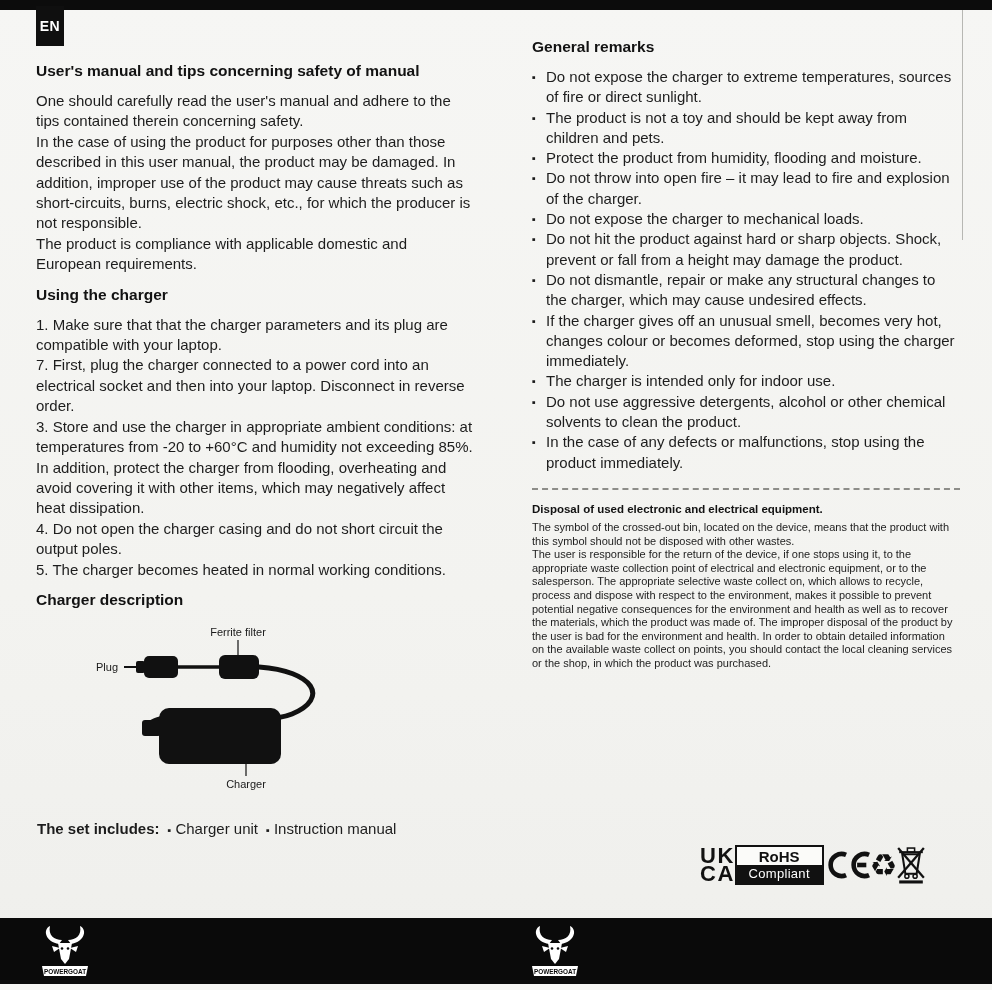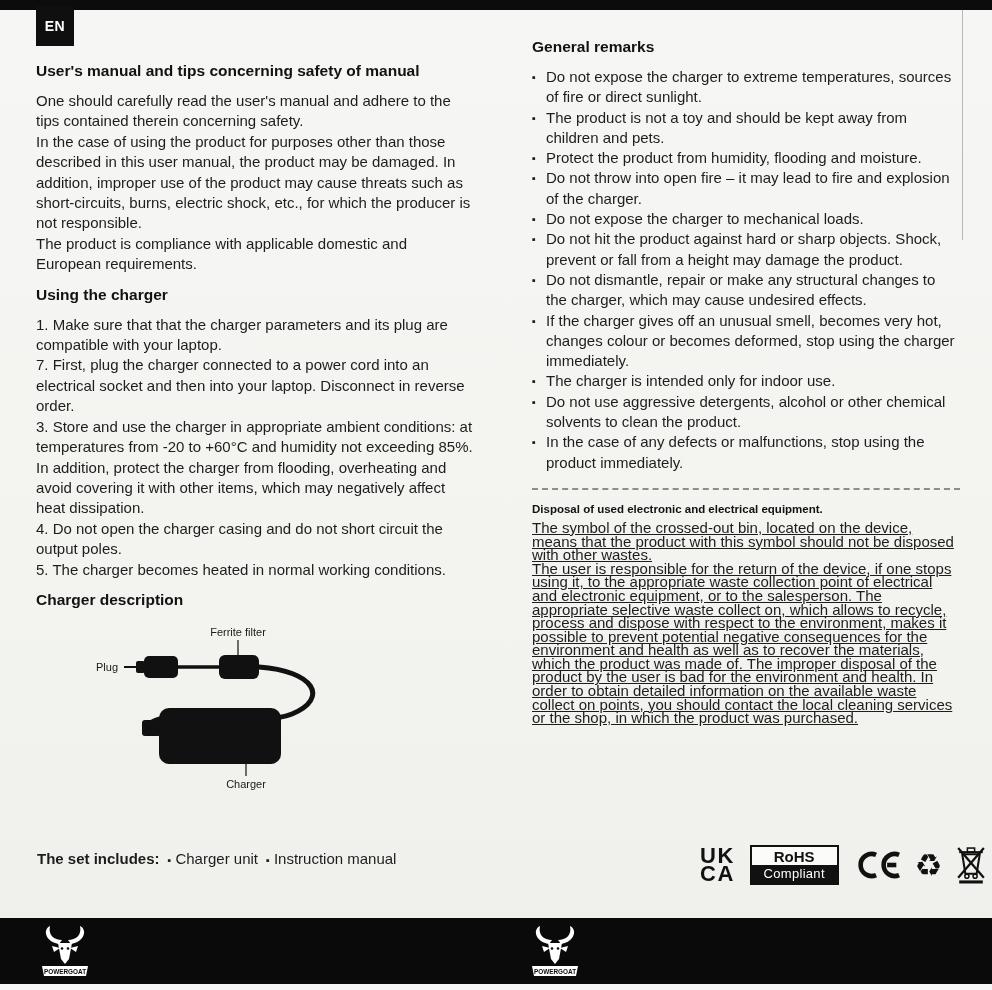--- a/index.html
+++ b/index.html
@@ -5,41 +5,41 @@
   * { margin:0; padding:0; box-sizing:border-box; }
   html,body { width:992px; height:990px; }
   body {
     font-family:"Liberation Sans","DejaVu Sans",sans-serif;
     background:#f4f4f2; color:#1d1d1d; position:relative; overflow:hidden;
   }
   .page { position:absolute; inset:0; background:linear-gradient(180deg,#f6f6f4 0%,#f3f3f0 60%,#efefec 100%); }
   .topbar { position:absolute; top:0; left:0; width:100%; height:10px; background:#0c0c0c; }
   .crease { position:absolute; top:10px; left:962px; width:1px; height:230px; background:#b7b7b3; }
   .lang-badge {
-    position:absolute; top:6px; left:36px; width:38px; height:40px; background:#0f0f0f;
+    position:absolute; top:6px; left:36px; width:28px; height:40px; background:#0f0f0f;
     color:#fff; font-weight:bold; font-size:14px; display:flex; align-items:center; justify-content:center;
     letter-spacing:.5px;
   }
   .col-left  { position:absolute; left:36px;  top:62px; width:438px; }
   .col-right { position:absolute; left:532px; top:38px; width:428px; }
   h2 { font-size:15.5px; font-weight:bold; color:#121212; margin:0 0 11px; }
   .sec { margin-top:11px; }
   .body { font-size:15px; line-height:20.4px; white-space:pre-line; }
   .steps p { font-size:15px; line-height:20.4px; }
   ul.remarks { list-style:none; }
   ul.remarks li { position:relative; padding-left:14px; font-size:15px; line-height:20.3px; }
   ul.remarks li::before { content:"▪"; position:absolute; left:0; top:0; font-size:11px; color:#1a1a1a; }
   .dashed { border-top:2px dashed #8d8d89; margin:15px 0 13px; }
   h3.small-head { font-size:11.5px; font-weight:bold; color:#121212; margin-bottom:6px; }
-  .small-body { font-size:15px; line-height:13.6px; white-space:pre-line;text-decoration:underline; }
+  .small-body { font-size:11px; line-height:13.6px; white-space:pre-line; }
   .diagram { margin:13px 0 0 50px; display:block; }
-  .set-line { position:absolute; left:37px; top:820px; font-size:15px; width:460px;margin-top:30px; }
+  .set-line { position:absolute; left:37px; top:820px; font-size:15px; width:460px; }
   .set-line b { font-weight:bold; }
   .sq { font-size:11px; padding:0 4px 0 8px; }
-  .certs { position:absolute; left:700px; top:845px; display:flex; align-items:center; gap:15px; }
+  .certs { position:absolute; left:700px; top:845px; display:flex; align-items:center; }
   .ukca { font-weight:800; font-size:22px; line-height:18px; letter-spacing:1.5px; color:#111; }
   .rohs { border:2px solid #111; text-align:center; background:#fbfbf9; }
   .rohs-top { font-weight:bold; font-size:15px; padding:1px 22px 0; color:#111; }
   .rohs-bottom { background:#111; color:#fff; font-size:13px; padding:1px 5px 2px; letter-spacing:.3px; }
   .recycle { font-family:"DejaVu Sans",sans-serif; font-size:31px; color:#111; line-height:1; }
   .footer { position:absolute; left:0; top:918px; width:100%; height:66px; background:#0a0a0a; }
   .logo { position:absolute; top:4px; }
   .logo-1 { left:38px; }
   .logo-2 { left:528px; }
   .bottom-strip { position:absolute; left:0; top:984px; width:100%; height:6px; background:#f6f6f4; }

